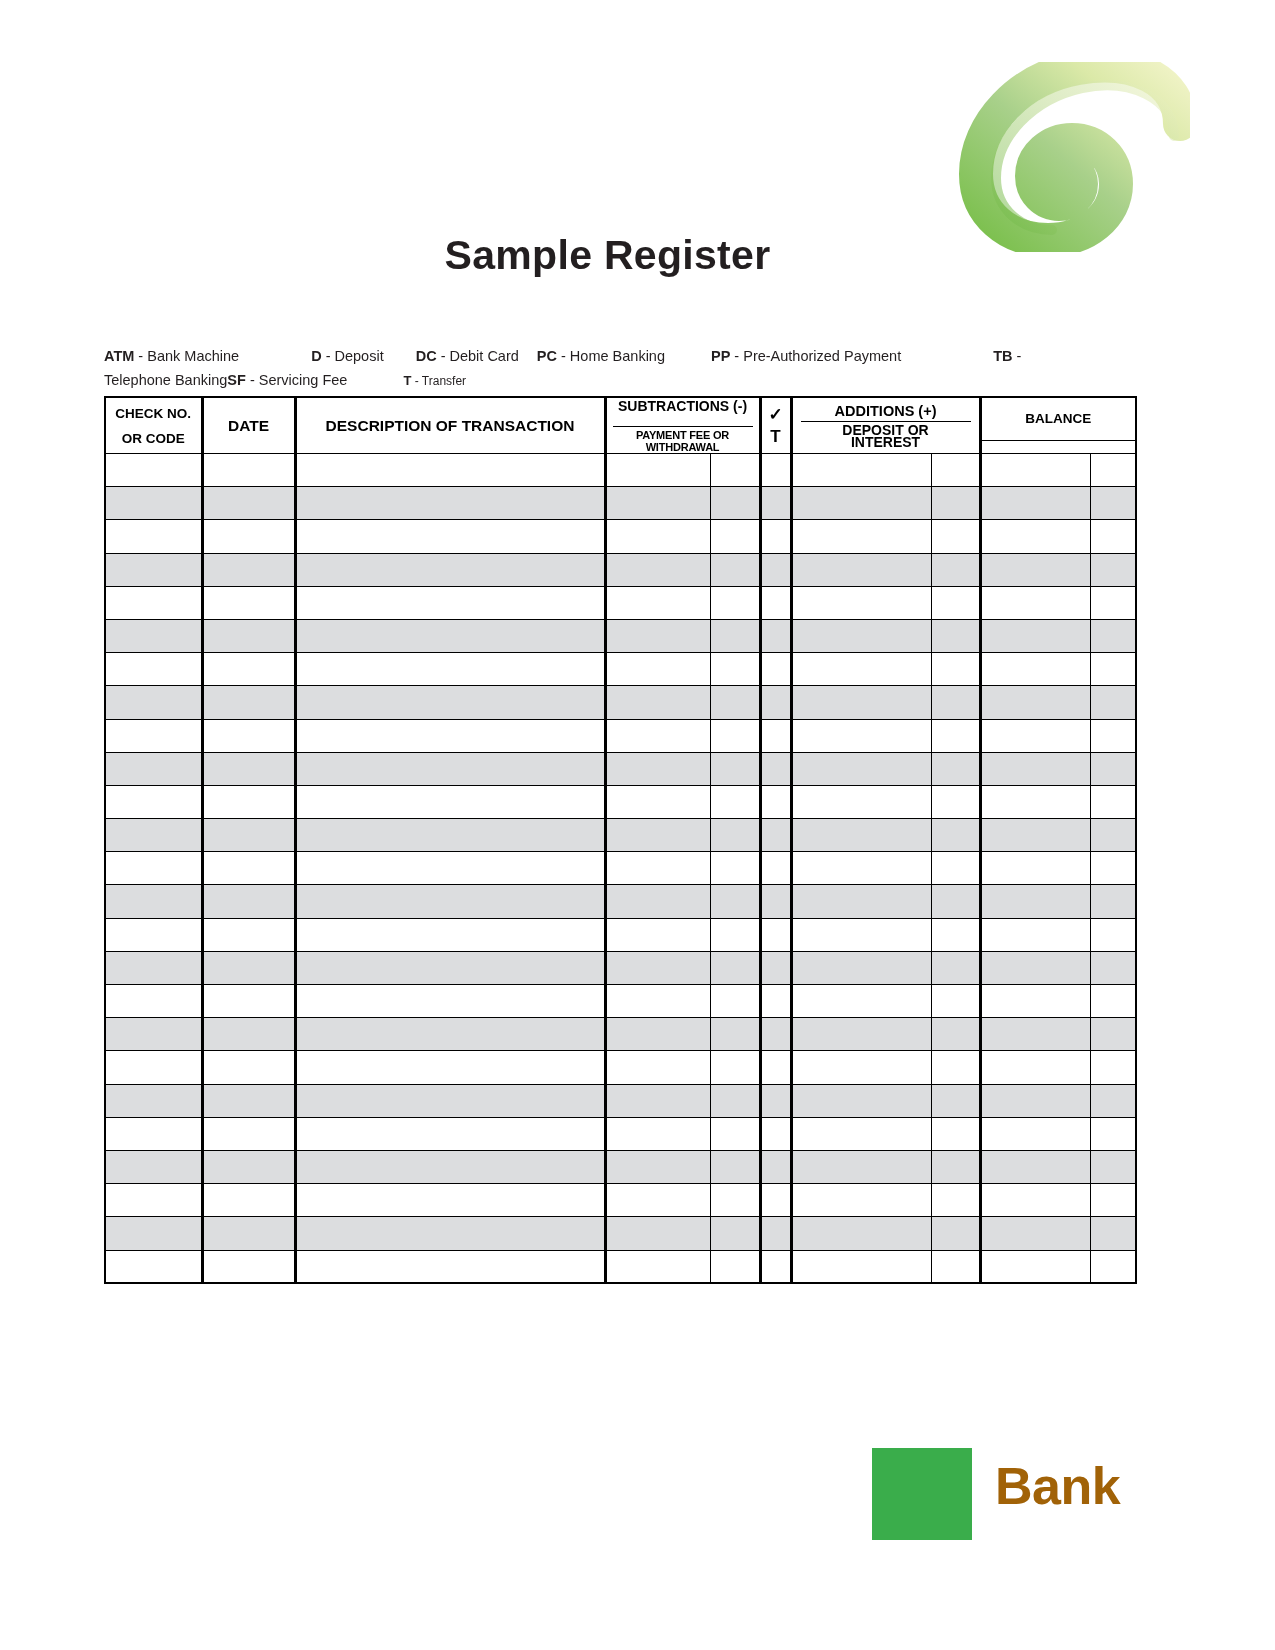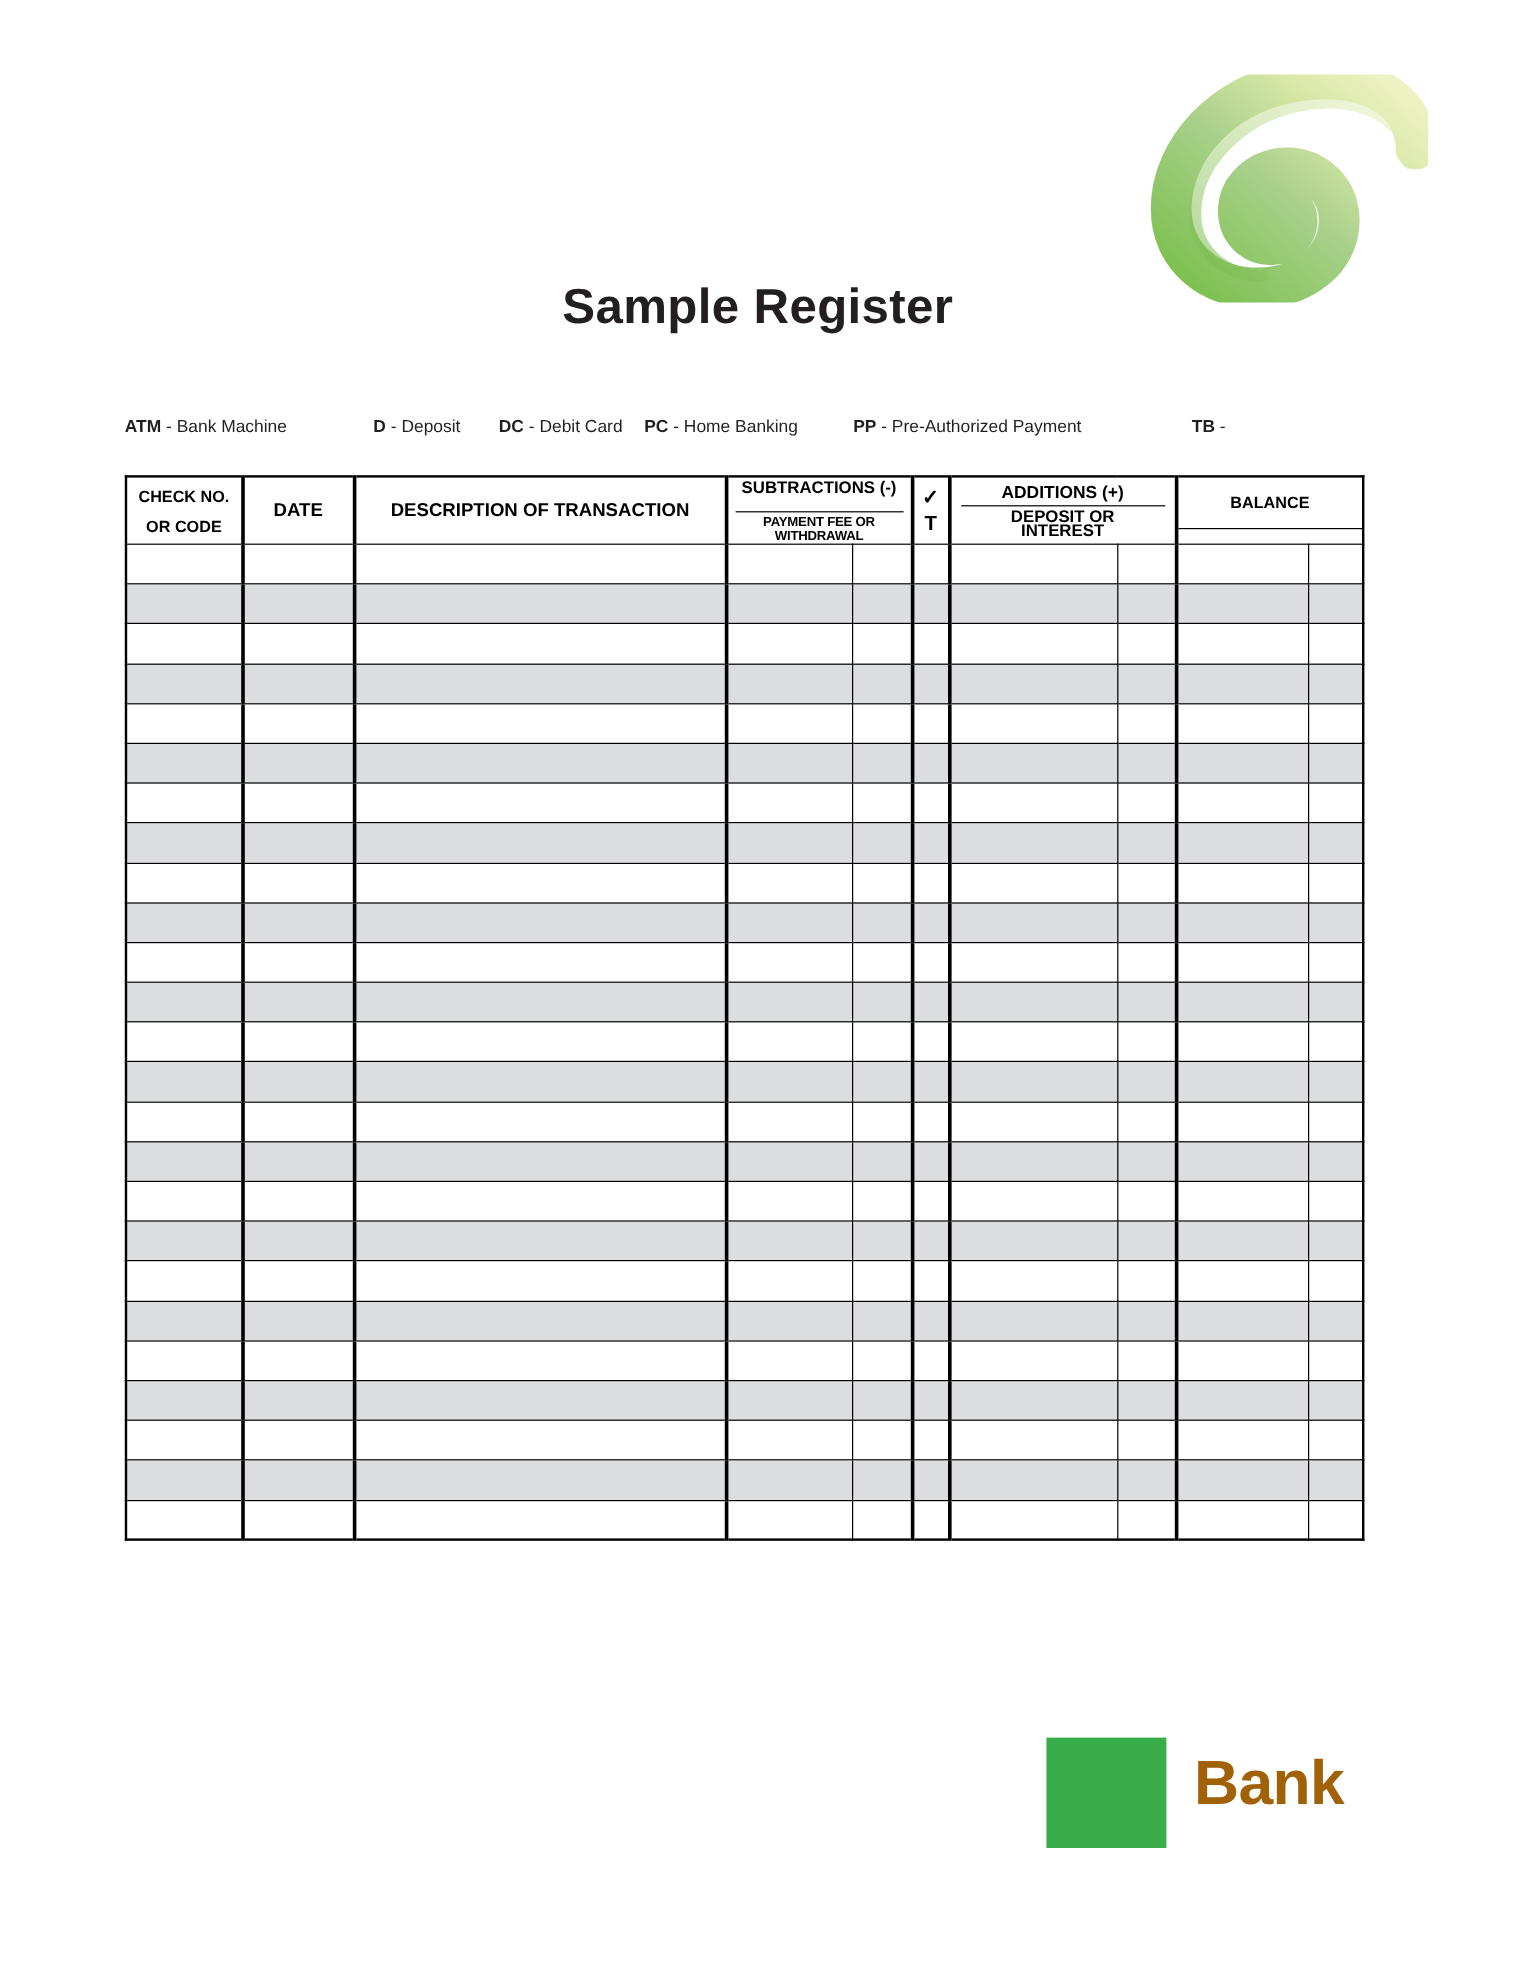--- a/index.html
+++ b/index.html
@@ -30,21 +30,20 @@
   .page-title {
     position: absolute;
     top: 232px;
     left: 0;
     width: 1215px;
     text-align: center;
     font-size: 41px;
     font-weight: bold;
     letter-spacing: 0.3px;
     color: #231f20;
-    padding-left: 24px;
   }
 
   
   .legend {
     position: absolute;
     top: 344px;
     left: 104px;
     width: 1010px;
     font-size: 14.5px;
     line-height: 24px;
@@ -213,20 +212,23 @@
     <path d="M300,62 C300,18 254,-4 198,6 C140,16 96,62 96,112 C96,152 128,178 168,178 C206,178 236,154 236,122 C236,96 216,78 192,78 C170,78 152,94 152,114 C152,130 164,142 179,142 C191,142 201,133 201,122 C201,113 194,106 185,106 C178,106 172,112 172,119" fill="none" stroke="url(#g1)" stroke-width="34" stroke-linecap="round"></path>
     <path d="M294,74 C294,36 250,16 202,26 C152,37 116,76 116,116 C116,148 142,168 172,168" fill="none" stroke="url(#g2)" stroke-width="10" stroke-linecap="round" opacity="0.55"></path>
   </svg>
 </div>
 
 <div class="page-title">Sample Register</div>
 
 <div class="legend">
   <span class="row1">
     <span class="lg-item lg-atm"><b>ATM</b><span> - Bank Machine</span></span><span class="lg-item lg-d"><b>D</b><span> - Deposit</span></span><span class="lg-item lg-dc"><b>DC</b><span> - Debit Card</span></span><span class="lg-item lg-pc"><b>PC</b><span> - Home Banking</span></span><span class="lg-item lg-pp"><b>PP</b><span> - Pre-Authorized Payment</span></span><span class="lg-item lg-tb"><b>TB</b><span> - </span></span>
+  </span>
+  <span class="row2">
+    <span class="lg-item lg-tel">Telephone Banking</span><span class="lg-item lg-sf"><b>SF</b><span> - Servicing Fee</span></span><span class="lg-item lg-t"><b>T</b><span> - Transfer</span></span>
   </span>
 </div>
 
 <table class="register">
   <colgroup>
     <col class="col-check">
       <col class="col-date">
       <col class="col-desc">
     <col class="col-sub1">
       <col class="col-sub2">

